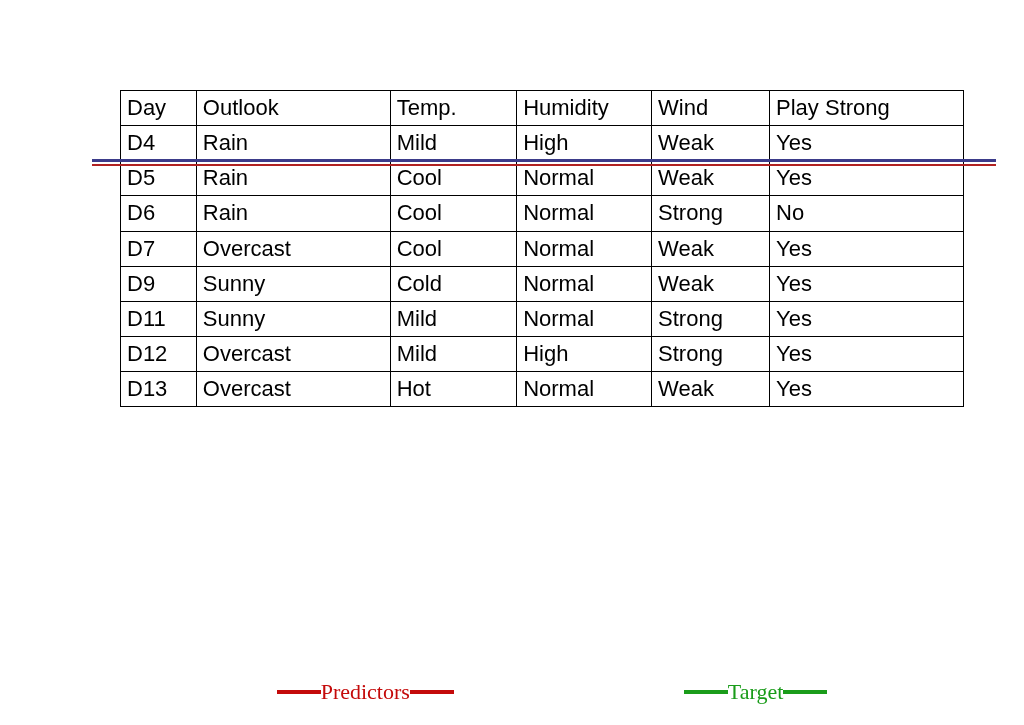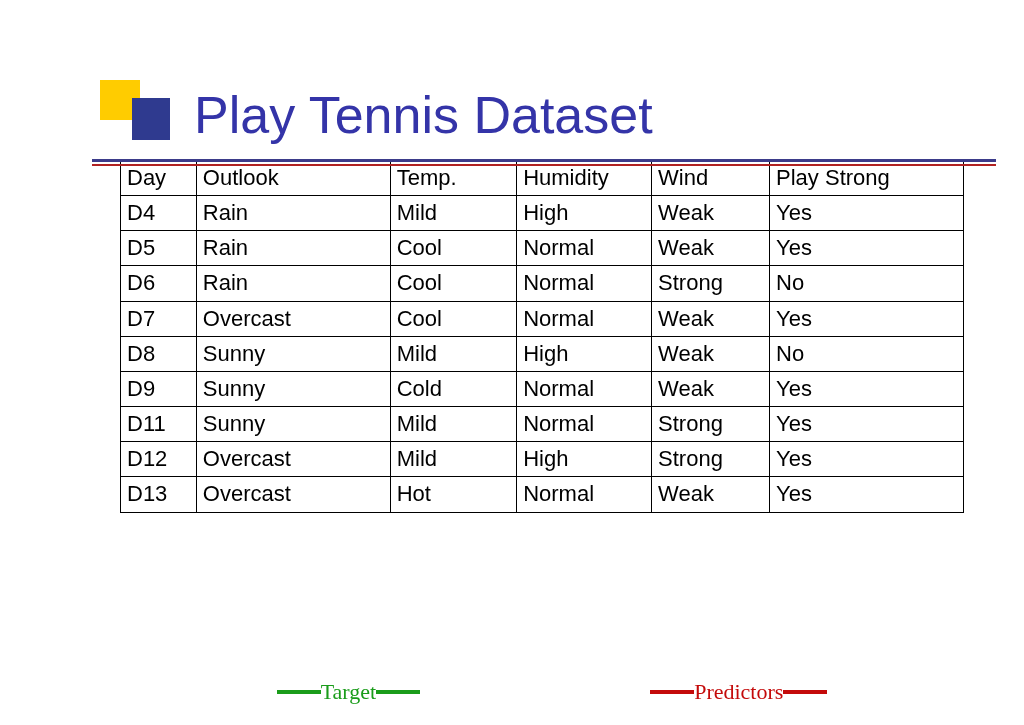--- a/index.html
+++ b/index.html
@@ -115,27 +115,20 @@
     .legend-item.predictors { color: #c40a0a; }
     .legend-item.predictors .bar { background: #c40a0a; }
     .legend-item.target { color: #1a9c1a; }
     .legend-item.target .bar { background: #1a9c1a; }
   </style>
 </head>
 <body>
 
 <div class="slide">
 
-  <div class="title-row">
-    <div class="logo-block">
-      <div class="sq sq-yellow"></div>
-      <div class="sq sq-navy"></div>
-    </div>
-    <div class="title-text">Play Tennis Dataset</div>
-  </div>
   <div class="title-rule navy"></div>
   <div class="title-rule red"></div>
 
   <div class="table-wrap">
     <table class="data">
       <colgroup>
         <col class="c1">
           <col class="c2">
           <col class="c3">
           <col class="c4">
@@ -179,28 +172,20 @@
           </tr>
           <tr>
             <td>D7</td>
             <td>Overcast</td>
             <td>Cool</td>
             <td>Normal</td>
             <td>Weak</td>
             <td>Yes</td>
           </tr>
           <tr>
-            <td>D8</td>
-            <td>Sunny</td>
-            <td>Mild</td>
-            <td>High</td>
-            <td>Weak</td>
-            <td>No</td>
-          </tr>
-          <tr>
             <td>D9</td>
             <td>Sunny</td>
             <td>Cold</td>
             <td>Normal</td>
             <td>Weak</td>
             <td>Yes</td>
           </tr>
           <tr>
             <td>D11</td>
             <td>Sunny</td>
@@ -223,25 +208,25 @@
             <td>Hot</td>
             <td>Normal</td>
             <td>Weak</td>
             <td>Yes</td>
           </tr>
         </tbody>
     </table>
   </div>
 
   <div class="legend">
+    <div class="legend-item predictors">
+      <span class="bar"></span>
+      <span>Predictors</span>
+      <span class="bar"></span>
+    </div>
     <div class="legend-item target">
       <span class="bar"></span>
       <span>Target</span>
-      <span class="bar"></span>
-    </div>
-    <div class="legend-item predictors">
-      <span class="bar"></span>
-      <span>Predictors</span>
       <span class="bar"></span>
     </div>
   </div>
 
 </div>
 
 </body></html>

